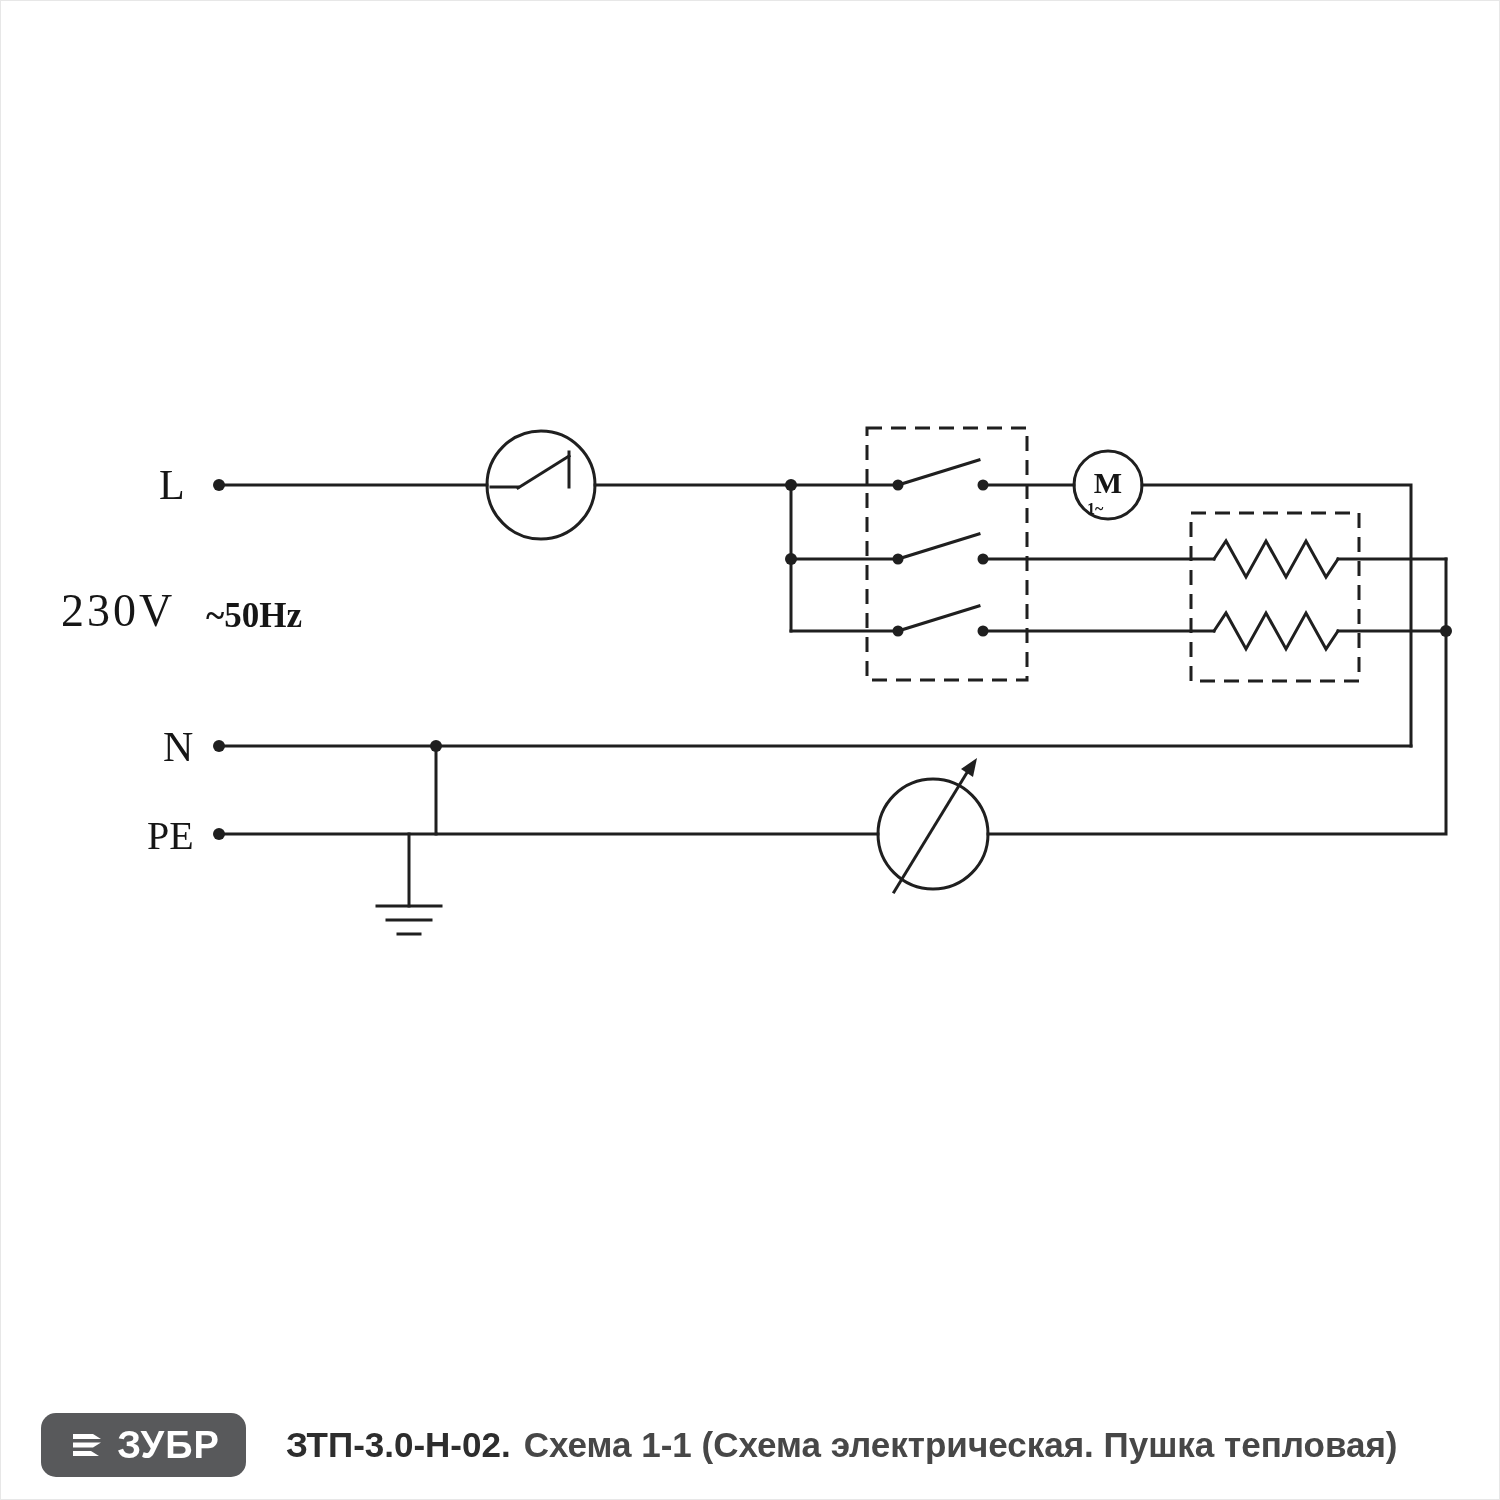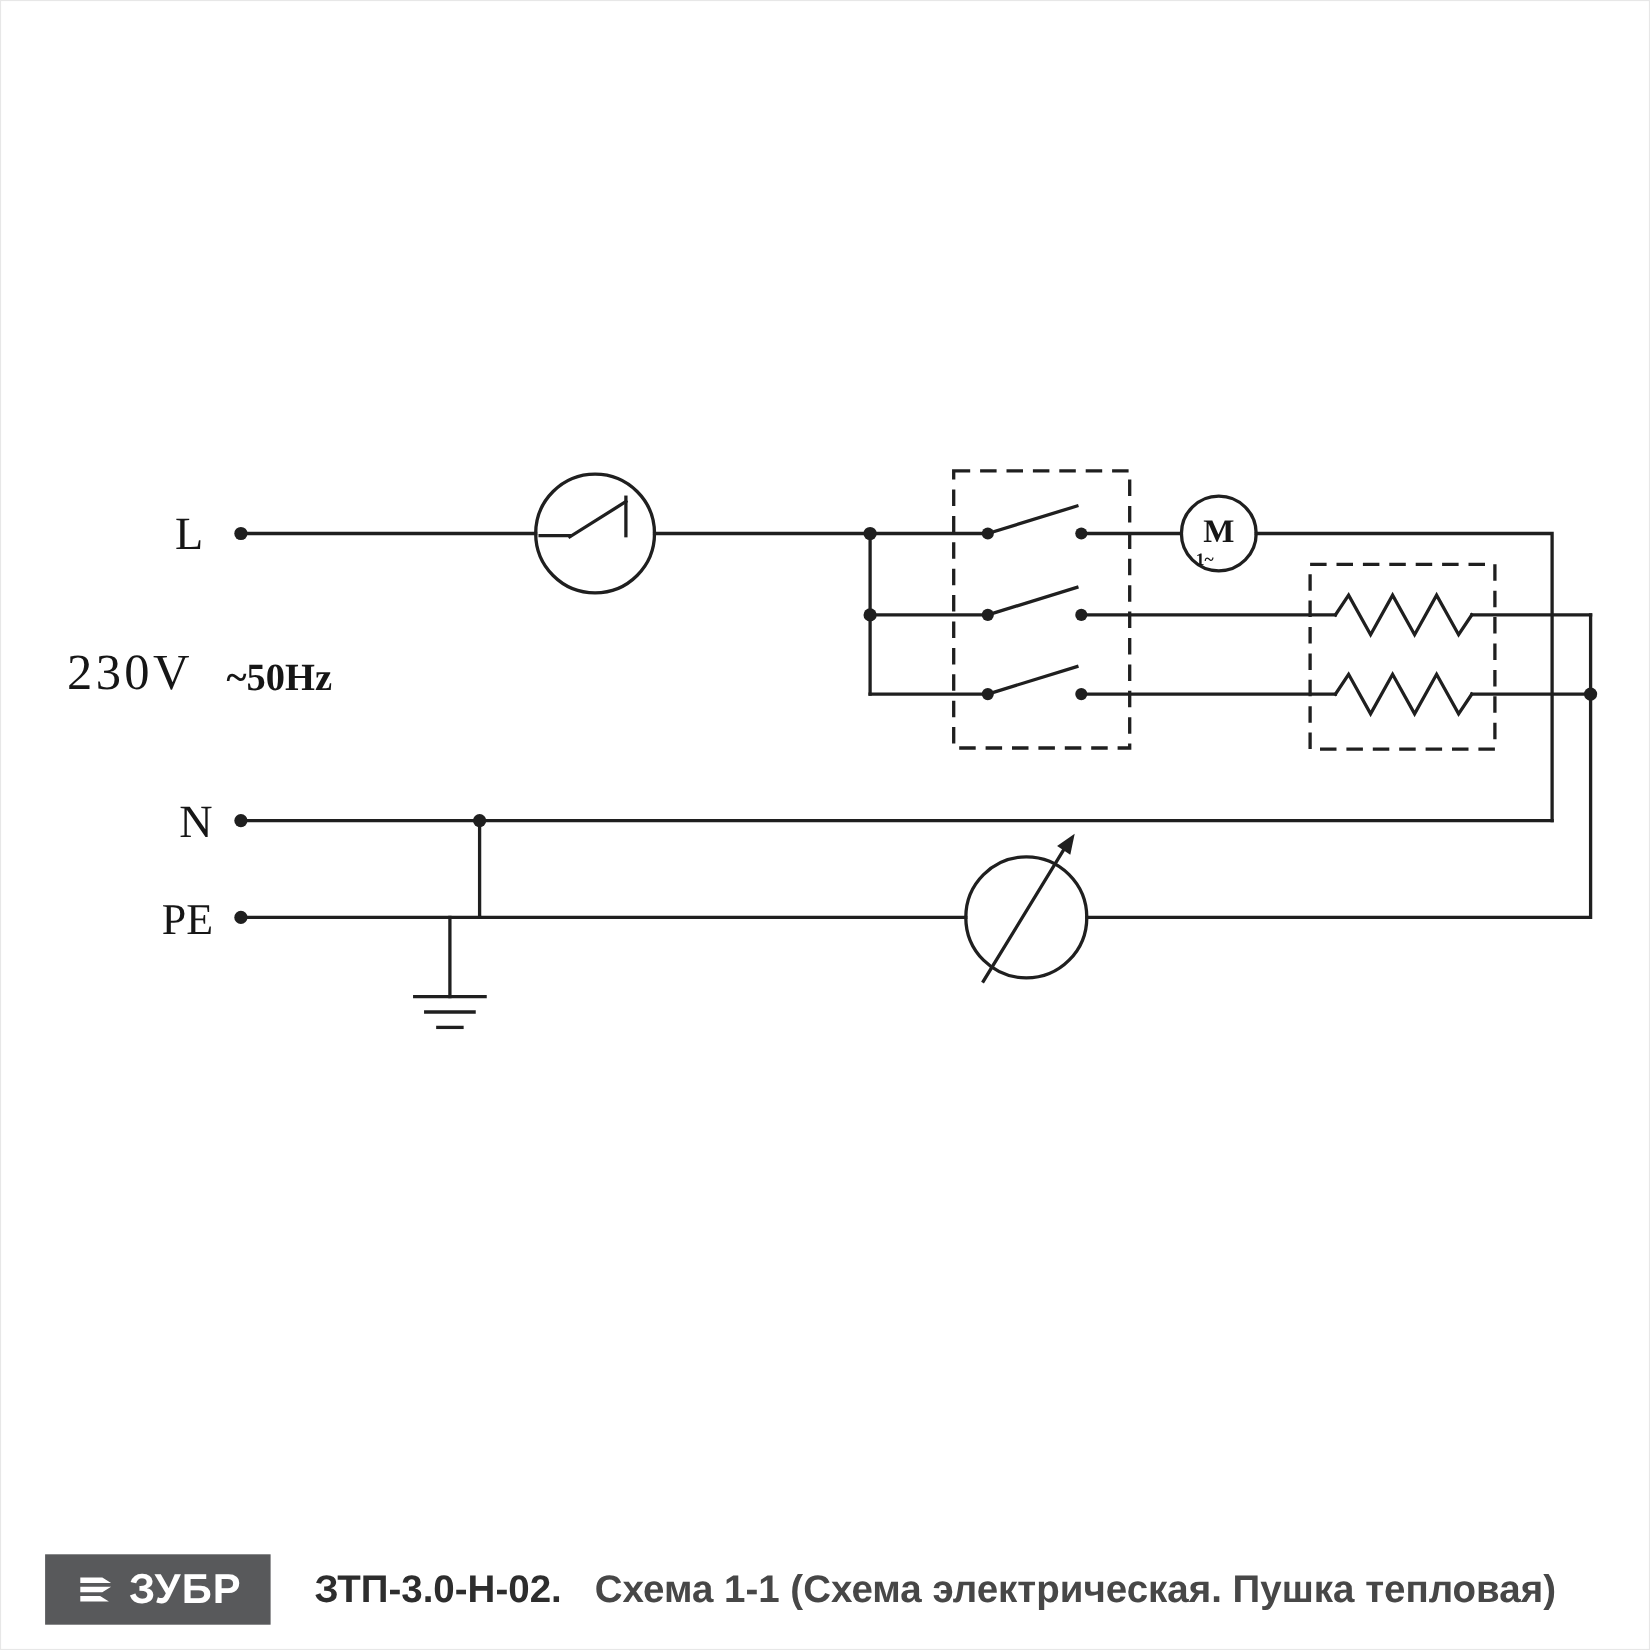--- a/index.html
+++ b/index.html
@@ -5,25 +5,25 @@
   html,body{margin:0;padding:0;background:#ffffff;}
   .page{position:relative;width:1500px;height:1500px;background:#ffffff;overflow:hidden;
         border:1px solid #e7e7e7;box-sizing:border-box;font-family:"Liberation Serif",serif;}
   svg.diagram{position:absolute;left:0;top:0;display:block;}
   .wire{stroke:#1f1f1f;stroke-width:3;fill:none;stroke-linecap:square;}
   .dashed{stroke:#1f1f1f;stroke-width:3;fill:none;stroke-dasharray:15 9;}
   .dot{fill:#1f1f1f;stroke:none;}
   .lbl{fill:#161616;font-family:"Liberation Serif",serif;}
   .footer{position:absolute;left:40px;top:1412px;right:30px;display:flex;align-items:center;gap:40px;
           font-family:"Liberation Sans",sans-serif;}
-  .logo-box{width:205px;height:64px;background:#58595b;border-radius:0;flex:0 0 auto;
+  .logo-box{width:205px;height:64px;background:#58595b;border-radius:15px;flex:0 0 auto;
             display:flex;align-items:center;justify-content:center;gap:10px;}
   .logo-text{color:#ffffff;font-size:38px;font-weight:700;letter-spacing:1px;line-height:1;}
   .caption{font-size:35px;color:#474747;white-space:nowrap;}
-  .model{font-weight:700;color:#2d2d2d;margin-right:30px;text-align:right;}
+  .model{font-weight:700;color:#2d2d2d;margin-right:13px;text-align:right;}
   .desc{font-weight:700;color:#474747;}
 </style>
 </head>
 <body>
 
 <div class="page">
 
   <svg class="diagram" width="1500" height="1380" viewBox="0 0 1500 1380">
 
     <g>

